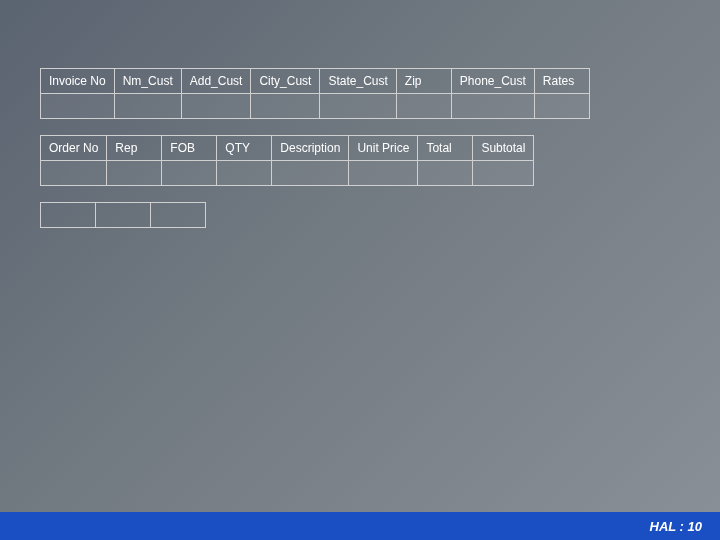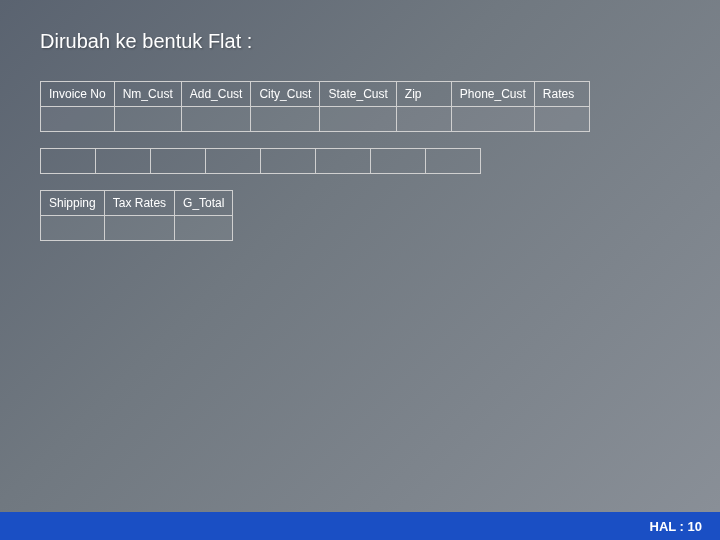--- a/index.html
+++ b/index.html
@@ -38,20 +38,21 @@
       font-size: 20px;
       font-weight: normal;
       margin-bottom: 28px;
       text-shadow: 1px 1px 2px rgba(0,0,0,0.3);
     }
 
     .tables-container {
       display: flex;
       flex-direction: column;
       gap: 16px;
+      margin-top: 38px;
     }
 
     .table-wrapper {
       display: inline-flex;
     }
 
     table {
       border-collapse: collapse;
       background: transparent;
     }
@@ -85,28 +86,28 @@
       display: flex;
       align-items: center;
       justify-content: flex-end;
       padding-right: 18px;
     }
 
     .page-num {
       color: #ffffff;
       font-size: 13px;
       font-weight: bold;
+      font-style: italic;
     }
   </style>
 </head>
 <body>
 
 <div class="slide">
 
-  <div class="subtitle">Dirubah ke bentuk Flat :</div>
 
   <div class="tables-container">
 
     <div class="table-wrapper">
       <table>
         <tbody>
             <tr>
           <td>Invoice No</td>
           <td>Nm_Cust</td>
           <td>Add_Cust</td>
@@ -126,42 +127,47 @@
           <td>&nbsp;</td>
           <td>&nbsp;</td>
         </tr>
       </tbody>
         </table>
     </div>
 
     <div class="table-wrapper">
       <table>
         <tbody>
+            <tr>
+          <td>Order No</td>
+          <td>Rep</td>
+          <td>FOB</td>
+          <td>QTY</td>
+          <td>Description</td>
+          <td>Unit Price</td>
+          <td>Total</td>
+          <td>Subtotal</td>
+        </tr>
         <tr>
           <td>&nbsp;</td>
           <td>&nbsp;</td>
           <td>&nbsp;</td>
           <td>&nbsp;</td>
           <td>&nbsp;</td>
           <td>&nbsp;</td>
           <td>&nbsp;</td>
           <td>&nbsp;</td>
         </tr>
       </tbody>
         </table>
     </div>
 
     <div class="table-wrapper">
       <table>
         <tbody>
-            <tr>
-          <td>Shipping</td>
-          <td>Tax Rates</td>
-          <td>G_Total</td>
-        </tr>
         <tr>
           <td>&nbsp;</td>
           <td>&nbsp;</td>
           <td>&nbsp;</td>
         </tr>
       </tbody>
         </table>
     </div>
 
   </div>

